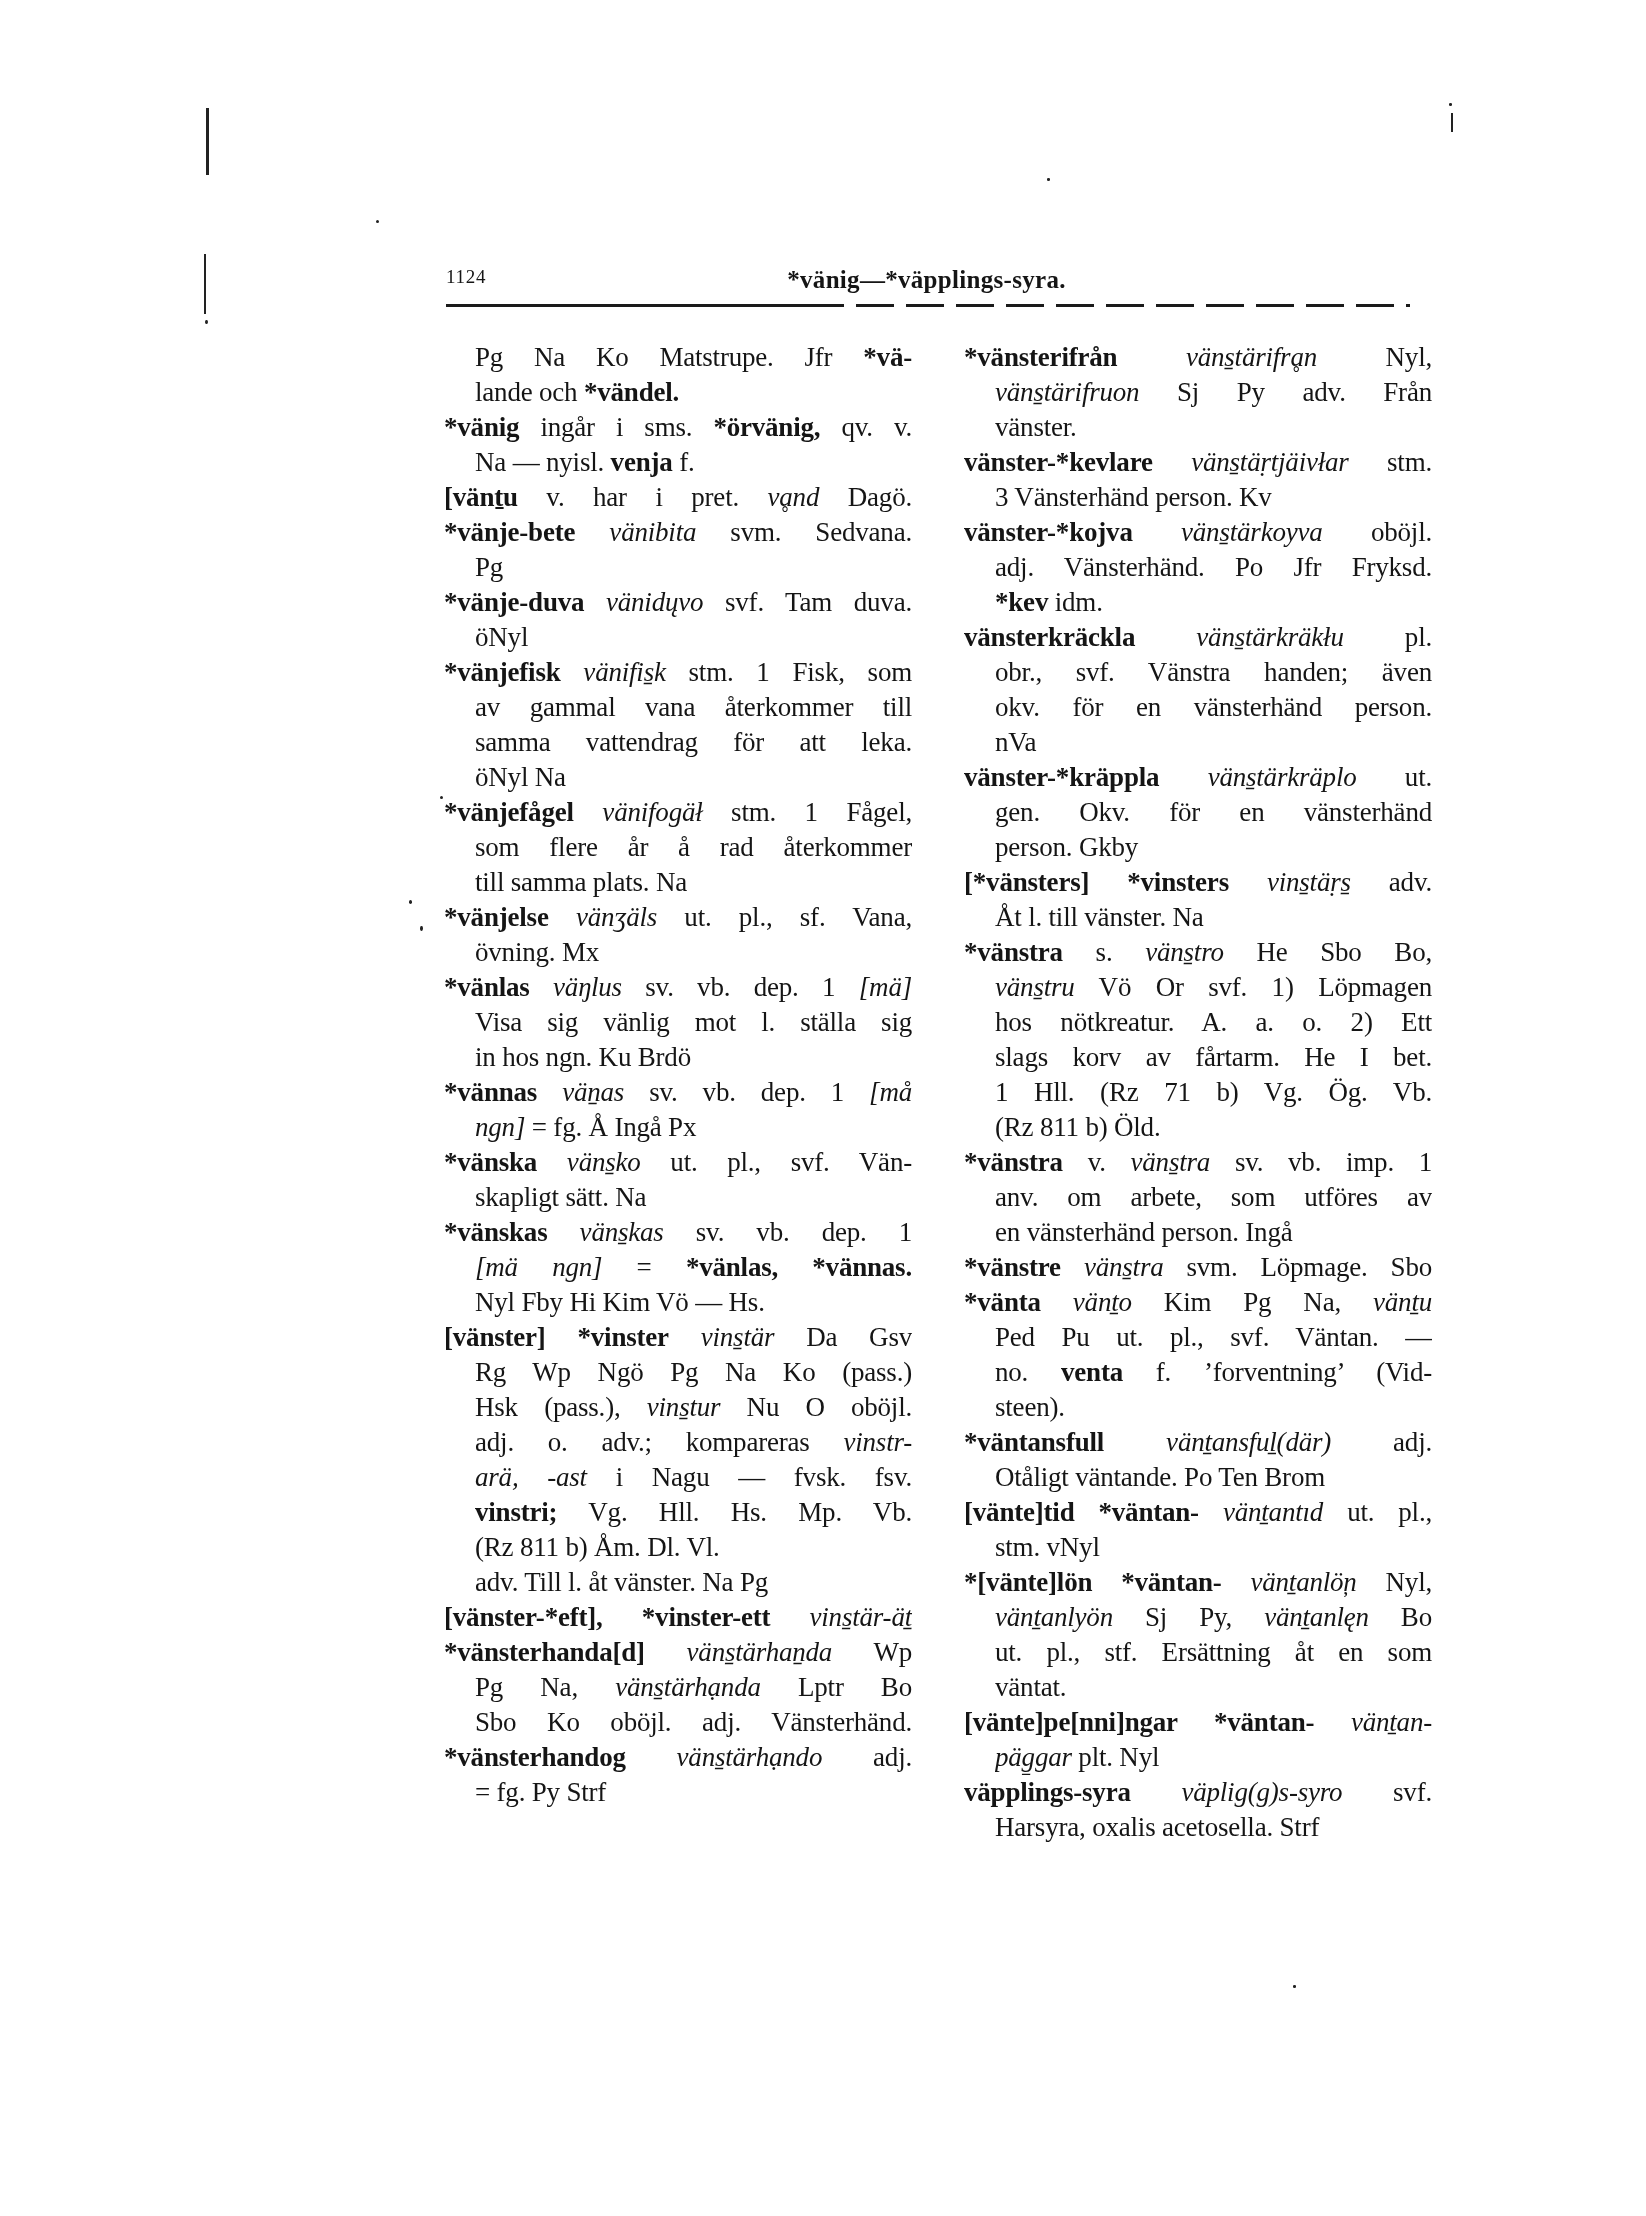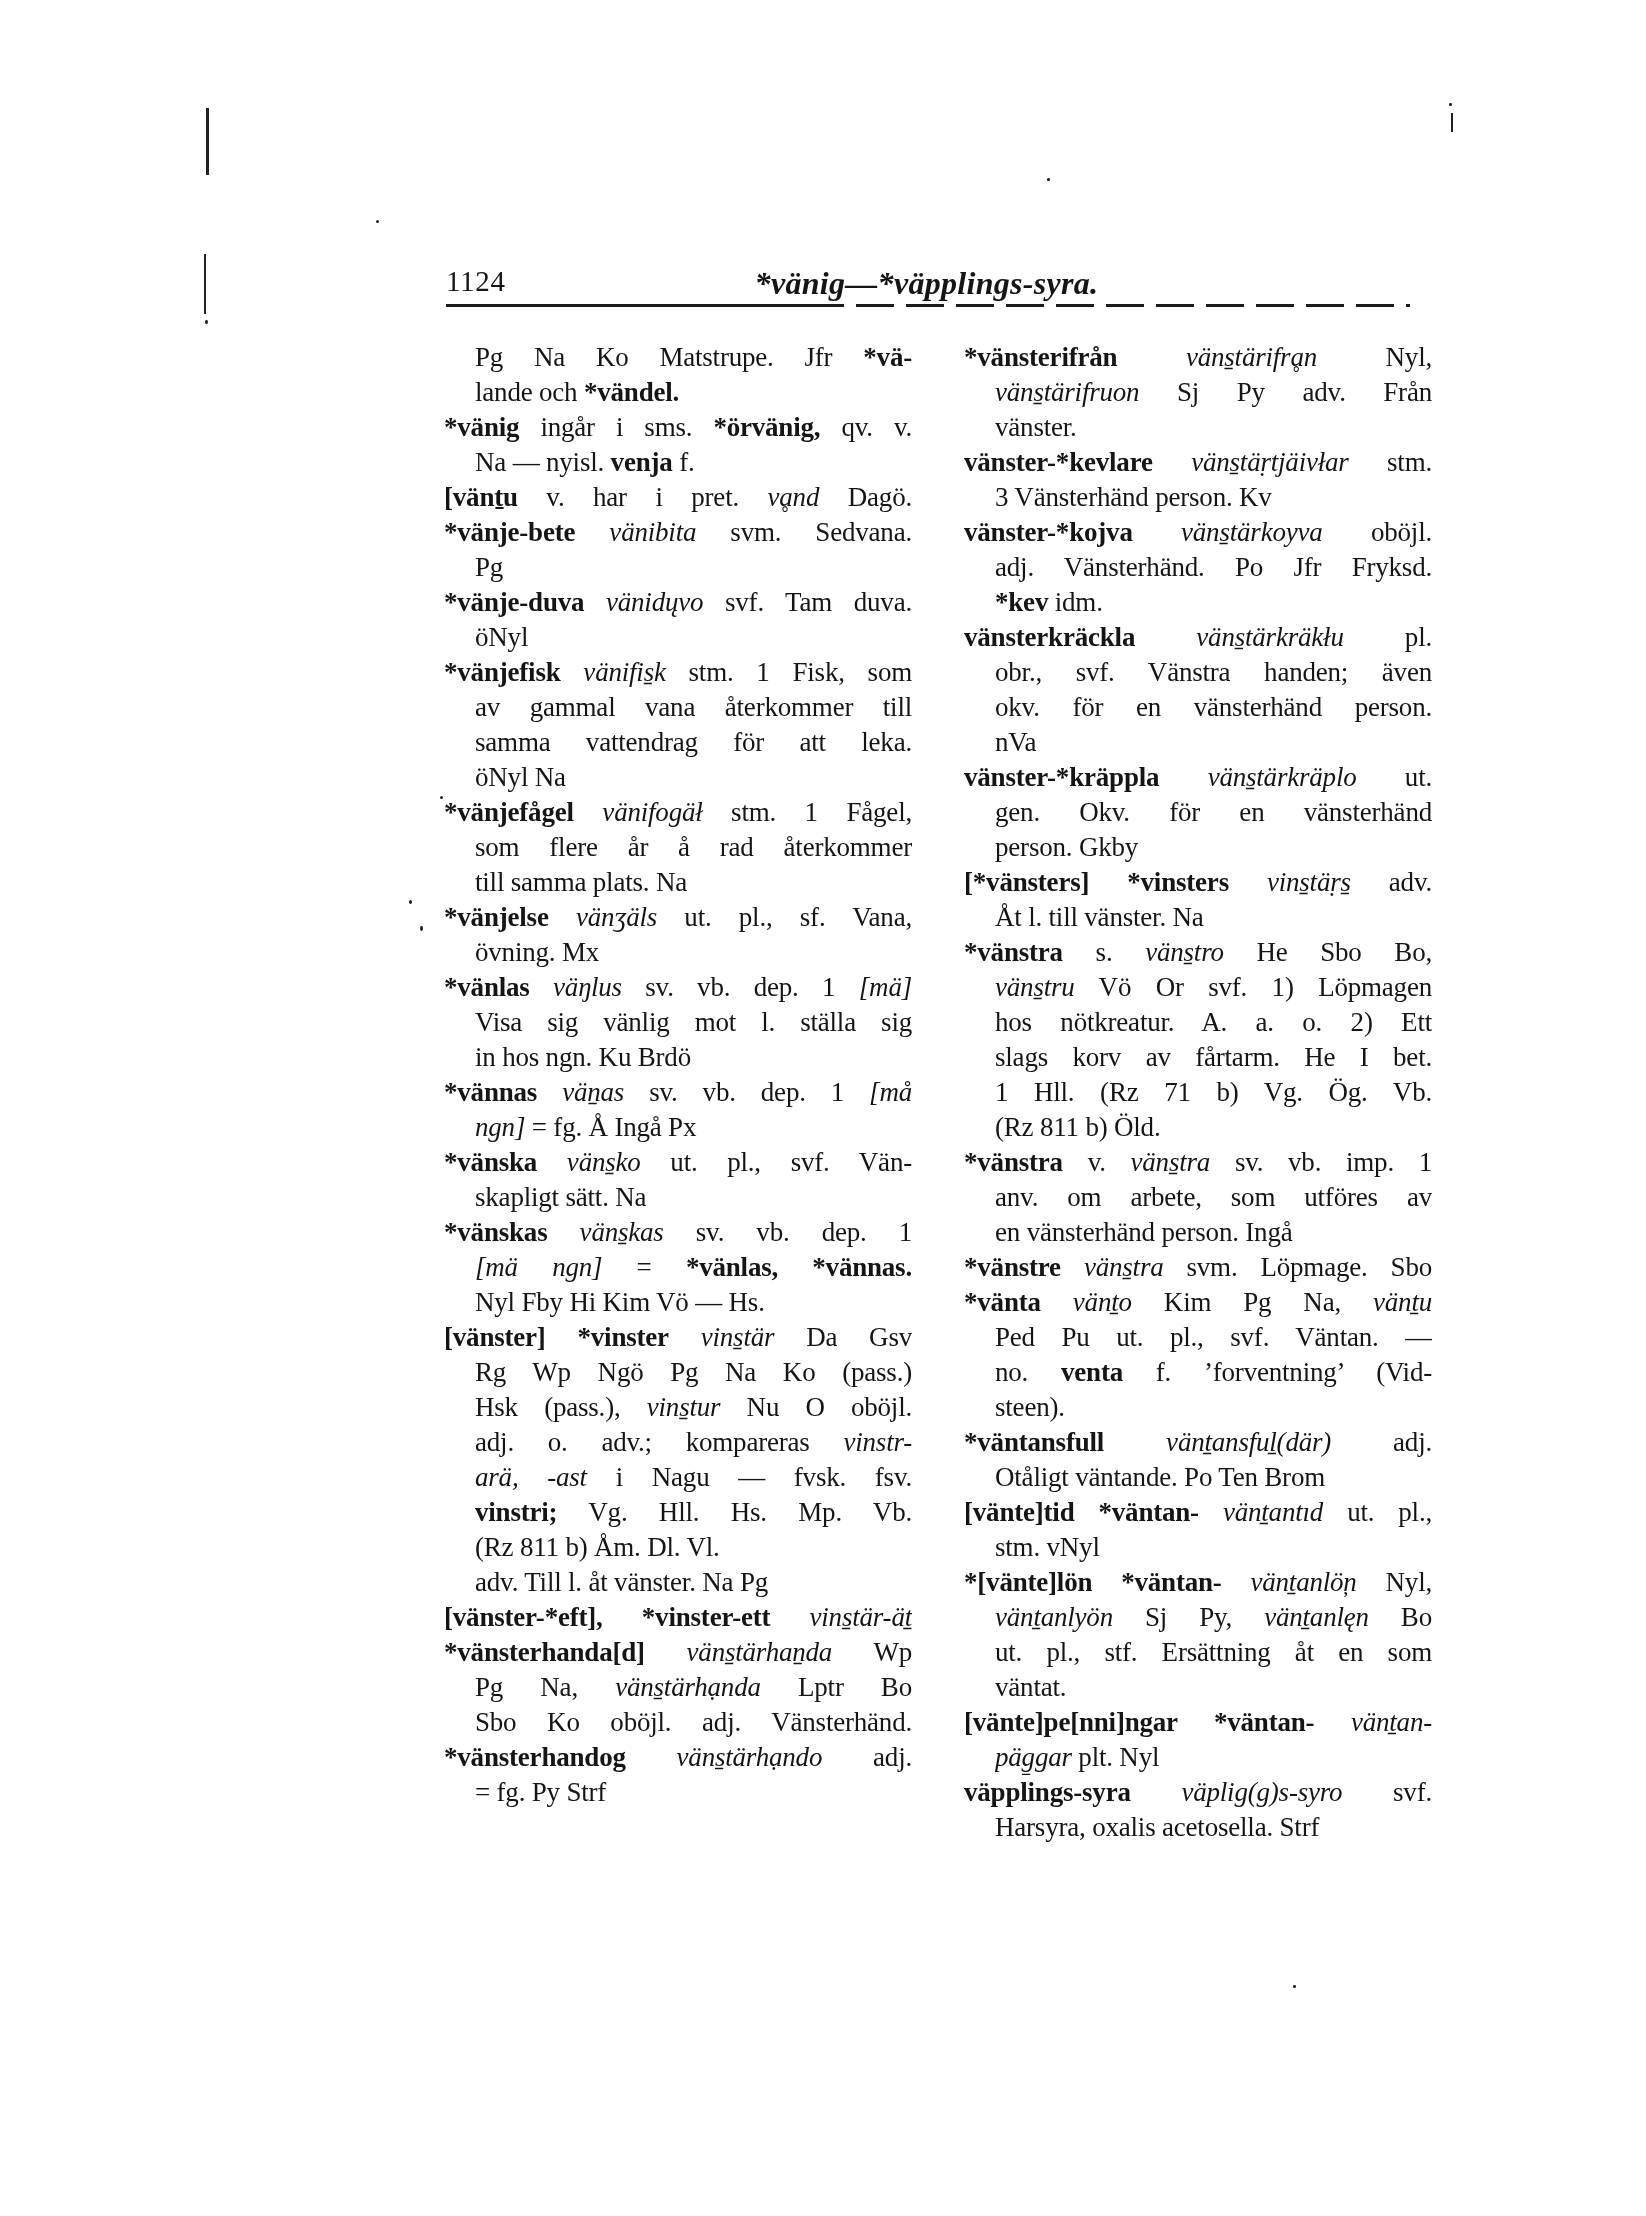--- a/index.html
+++ b/index.html
@@ -8,26 +8,26 @@
     width:1647px; height:2216px;
     background:#ffffff;
     color:#151515;
     font-family:"Liberation Serif","DejaVu Serif",serif;
     overflow:hidden;
   }
 
   
   .pageno {
     position:absolute; left:446px; top:267px;
-    font-size:29px; line-height:1; letter-spacing:0.7px;
+    font-size:19px; line-height:1; letter-spacing:0.7px;
   }
   .runtitle {
     position:absolute; left:444px; top:267px; width:965px;
-    text-align:center; font-style:italic; font-weight:bold;
-    font-size:32px; line-height:1; letter-spacing:0.3px;
+    text-align:center; font-weight:bold;
+    font-size:25px; line-height:1; letter-spacing:0.3px;
   }
   .hrule { position:absolute; left:446px; top:304px; width:964px; height:3.4px; }
   .hrule .rule-solid {
     position:absolute; left:0; top:0; width:398px; height:2.7px; background:#1a1a1a;
   }
   .hrule .rule-dashes {
     position:absolute; left:410px; right:0; top:0; height:2.7px;
     background:repeating-linear-gradient(90deg,#1a1a1a 0 38px, rgba(0,0,0,0) 38px 50px);
   }
 

